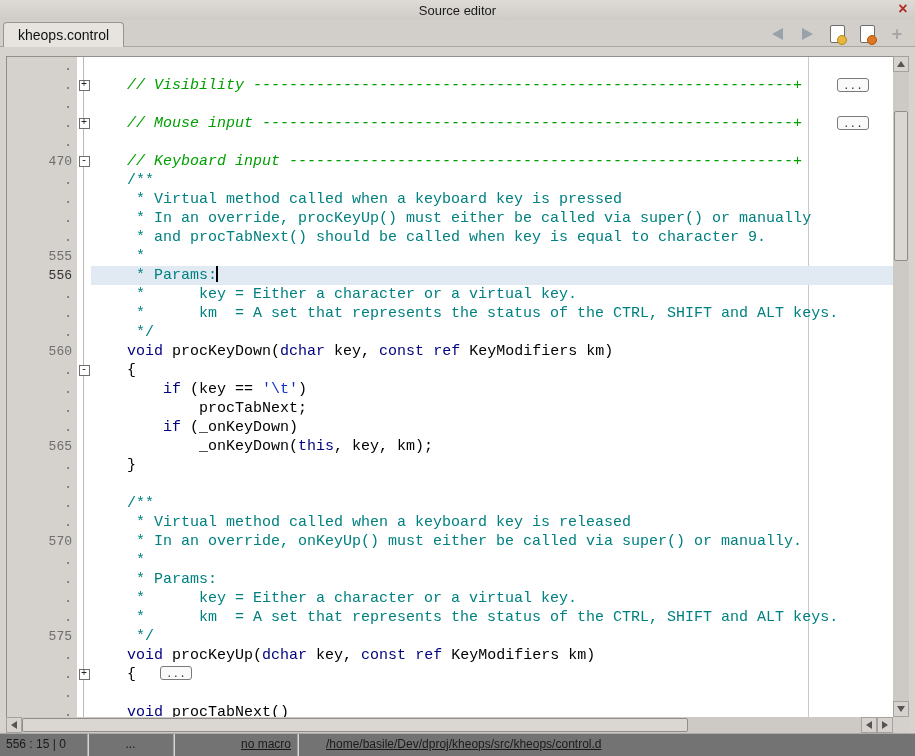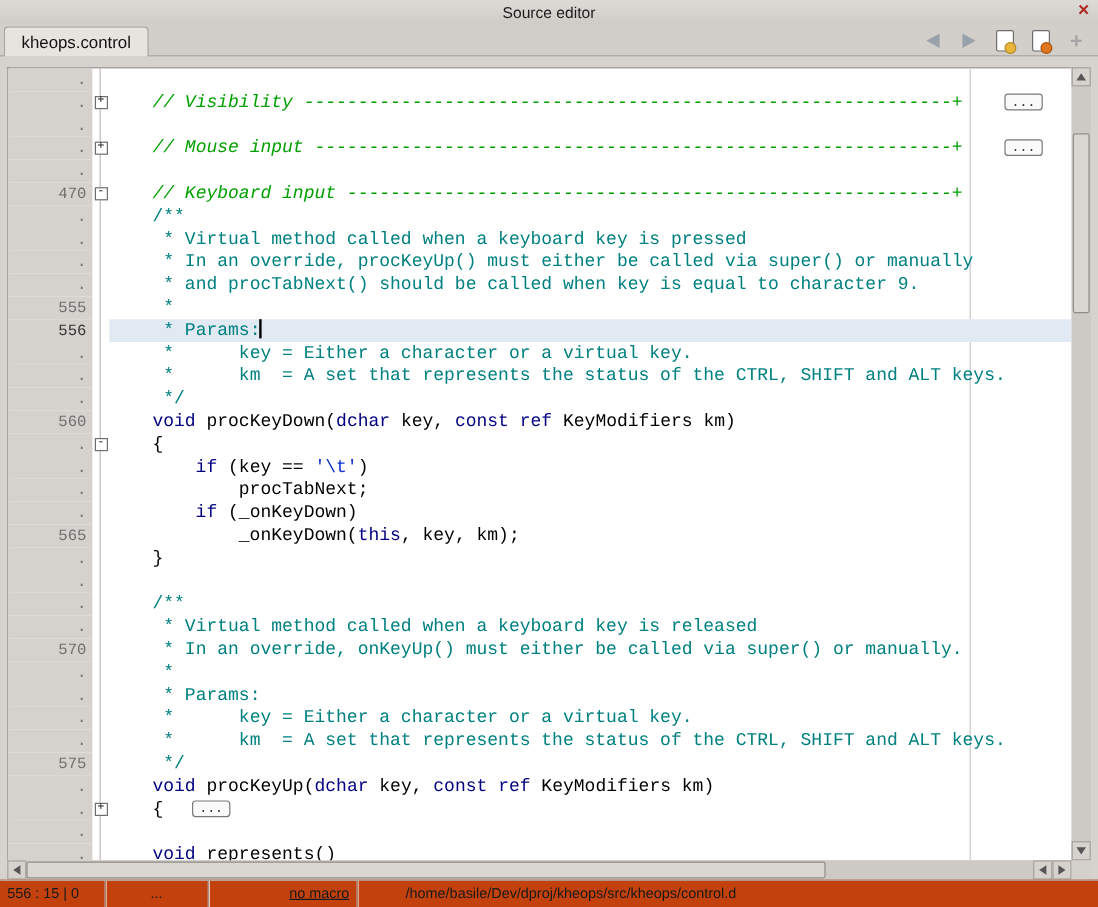--- a/index.html
+++ b/index.html
@@ -72,29 +72,29 @@
             border-right:6px solid #555;}
   .tri-right{width:0;height:0;border-top:4px solid transparent;border-bottom:4px solid transparent;
              border-left:6px solid #555;}
   .vthumb{position:absolute;left:1px;top:55px;width:14px;height:150px;background:#dad6d2;
           border:1px solid #918d89;border-radius:2px;box-sizing:border-box;}
   .hthumb{position:absolute;left:16px;top:1px;width:666px;height:14px;background:#dad6d2;
           border:1px solid #918d89;border-radius:2px;box-sizing:border-box;}
   .corner{position:absolute;left:893px;top:717px;width:16px;height:16px;background:#d4d0cc;}
 
   
-  .statusbar{position:absolute;left:0;top:733px;width:100%;height:23px;background:#c2410c;
+  .statusbar{position:absolute;left:0;top:733px;width:100%;height:23px;background:#737373;
              border-top:1px solid #aeaaa6;display:flex;font-size:12px;line-height:21px;color:#1a1a1a;
              box-sizing:border-box;}
   .sb{border-right:1px solid #a9a5a1;box-shadow:1px 0 0 rgba(255,255,255,.7);
       padding:0 6px;box-sizing:border-box;overflow:hidden;white-space:nowrap;}
   .sb1{width:88px;}
   .sb2{width:86px;text-align:center;}
   .sb3{width:124px;text-align:right;text-decoration:underline;}
-  .sb4{flex:1;padding-left:40px;border-right:none;box-shadow:none;}
+  .sb4{flex:1;padding-left:28px;border-right:none;box-shadow:none;text-decoration:underline;}
 </style>
 </head>
 <body>
 
 <div class="titlebar">
   <div class="title">Source editor</div>
   <div class="close">×</div>
 </div>
 
 <div class="tabbar">
@@ -302,21 +302,21 @@
         <div class="code"><span class="tk-p">    {</span><span class="ebox">...</span></div>
       </div>
       <div class="row">
         <div class="gut">.</div>
         <div class="foldcol"></div>
         <div class="code"></div>
       </div>
       <div class="row">
         <div class="gut">.</div>
         <div class="foldcol"></div>
-        <div class="code"><span class="tk-p">    </span><span class="tk-k">void</span><span class="tk-p"> represents()</span></div>
+        <div class="code"><span class="tk-p">    </span><span class="tk-k">void</span><span class="tk-p"> procTabNext()</span></div>
       </div>
     </div>
 </div>
 
 <div class="vscroll">
   <div class="sbtn" style="left:0;top:0;">
     <span class="tri-up"></span>
   </div>
   <div class="vthumb"></div>
   <div class="sbtn" style="left:0;bottom:0;">

